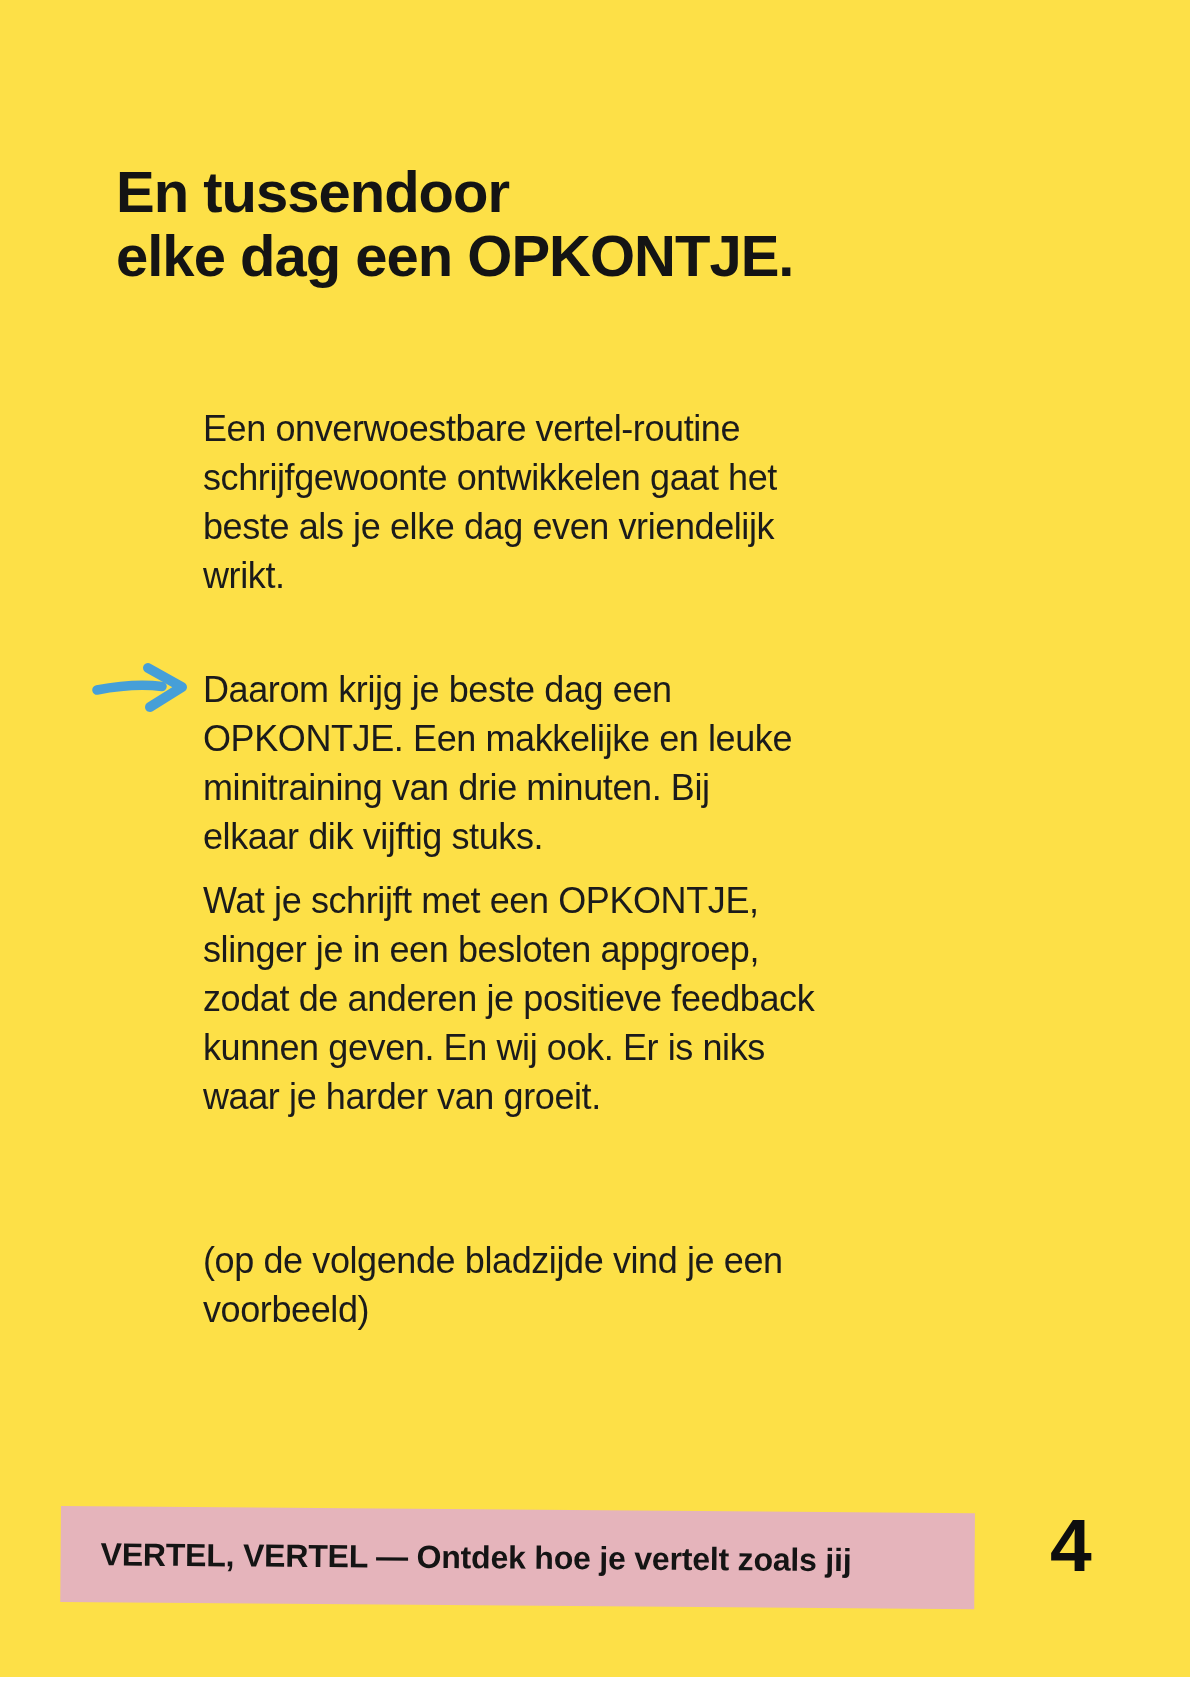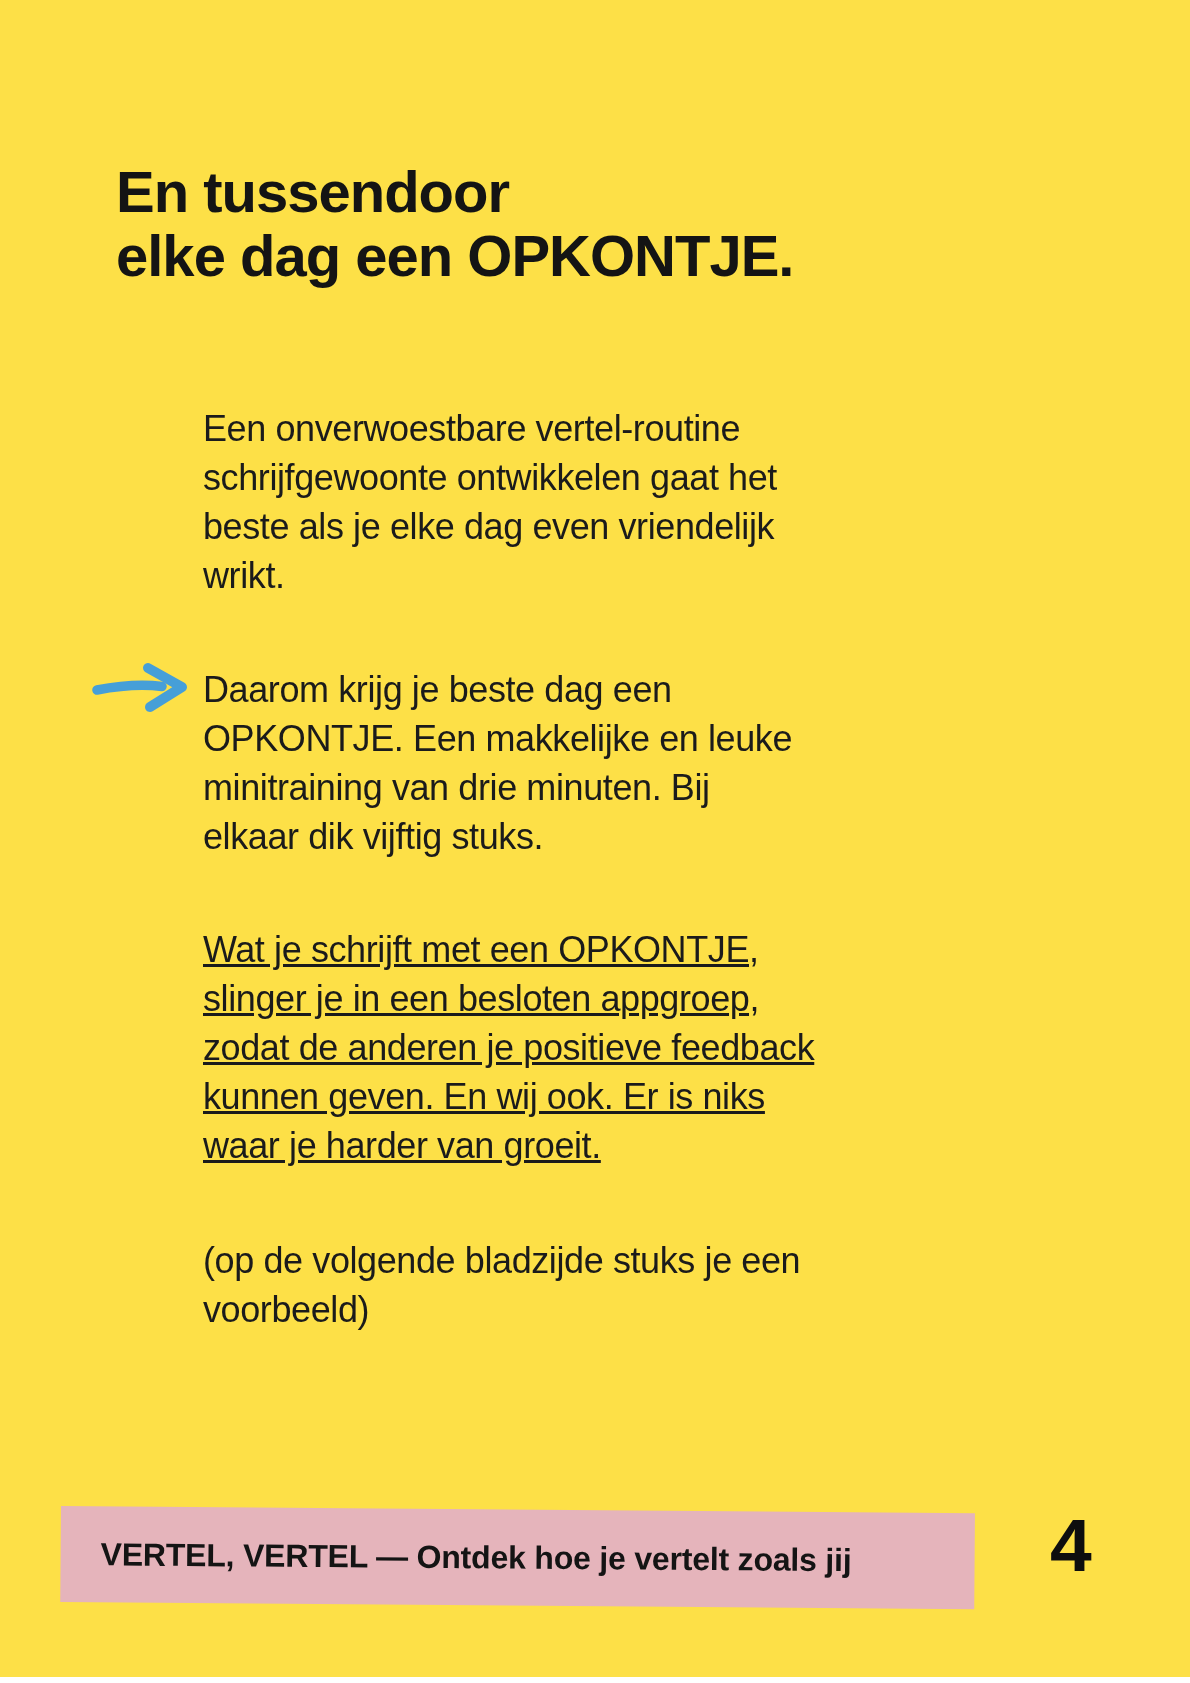--- a/index.html
+++ b/index.html
@@ -31,21 +31,21 @@
     width:820px;
     font-size:36px;
     line-height:49px;
     letter-spacing:-0.4px;
     font-weight:400;
     color:#1b1b1b;
     white-space:pre-line;
   }
   .para-1{top:404px;}
   .para-2{top:665px;}
-  .para-3{top:925px;text-decoration:underline;}
+  .para-3{top:876px;}
   .para-4{top:1236px;}
   .arrow{
     position:absolute;
     left:92px;
     top:660px;
     width:102px;
     height:54px;
   }
   .footer-bar{
     position:absolute;
@@ -99,21 +99,21 @@
 OPKONTJE. Een makkelijke en leuke
 minitraining van drie minuten. Bij
 elkaar dik vijftig stuks.</p>
 
   <p class="para para-3">Wat je schrijft met een OPKONTJE,
 slinger je in een besloten appgroep,
 zodat de anderen je positieve feedback
 kunnen geven. En wij ook. Er is niks
 waar je harder van groeit.</p>
 
-  <p class="para para-4">(op de volgende bladzijde stuks je een
+  <p class="para para-4">(op de volgende bladzijde vind je een
 voorbeeld)</p>
 
   <div class="footer-bar">
     <span class="footer-text">VERTEL, VERTEL — Ontdek hoe je vertelt zoals jij</span>
   </div>
 
   <div class="page-number">4</div>
 
 </div>
 

